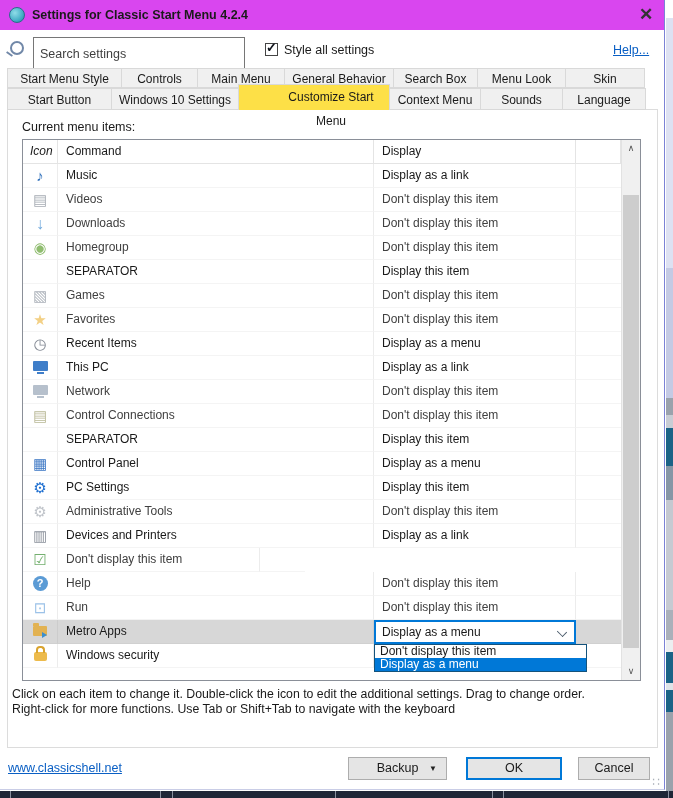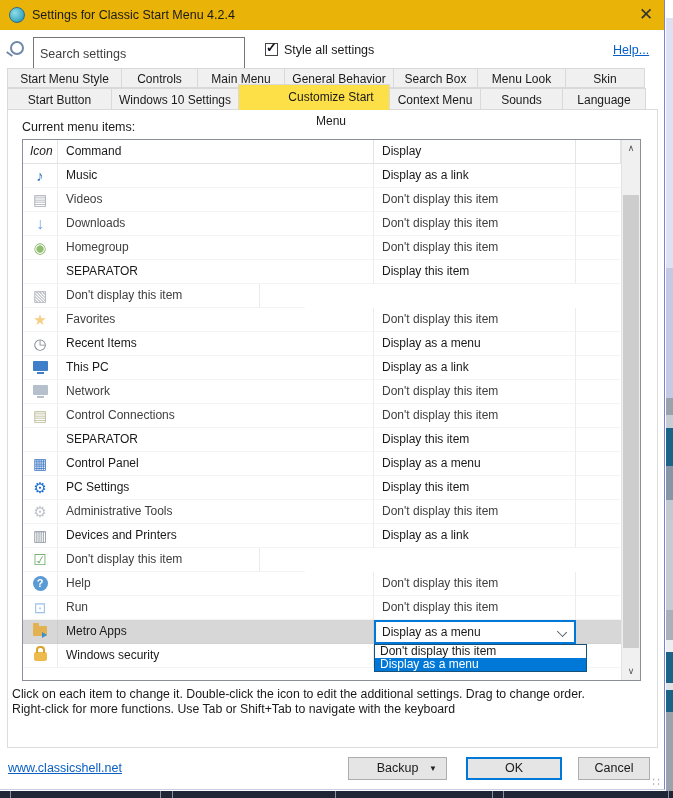--- a/index.html
+++ b/index.html
@@ -1,21 +1,21 @@
 <!DOCTYPE html>
 <html><head>
 <meta charset="utf-8">
 <style>
   html,body{margin:0;padding:0;background:#fff;}
   .screen{position:relative;width:673px;height:798px;overflow:hidden;
     font-family:"Liberation Sans",sans-serif;color:#1a1a1a;background:#fff;}
   .dialog{position:absolute;left:0;top:0;width:665px;height:790px;background:#fff;
     border-right:1px solid #7b82d6;border-bottom:1px solid #c9cde6;box-sizing:border-box;}
   
-  .titlebar{position:absolute;left:0;top:0;width:100%;height:30px;background:#eab308;}
+  .titlebar{position:absolute;left:0;top:0;width:100%;height:30px;background:#d946ef;font-weight:bold;}
   .appicon{position:absolute;left:9px;top:7px;width:16px;height:16px;border-radius:50%;
     background:radial-gradient(circle at 35% 35%, #8fdde8, #45aec6 60%, #1f7fa0);border:1px solid #2a6d8a;box-sizing:border-box;}
   .title{position:absolute;left:32px;top:8px;font-size:12.5px;}
   .closebtn{position:absolute;right:6px;top:3px;width:24px;height:24px;text-align:center;
     font-size:17px;line-height:24px;color:#333;cursor:default;}
   
   .search-ico{position:absolute;left:10px;top:41px;width:10px;height:10px;border:2px solid #7188a8;border-radius:50%;}
   .search-ico::after{content:"";position:absolute;left:-6px;top:10px;width:7px;height:2px;background:#7188a8;transform:rotate(35deg);}
   .searchbox{position:absolute;left:33px;top:37px;width:212px;height:23px;border:1px solid #767676;
     box-sizing:border-box;font-family:"Liberation Sans",sans-serif;font-size:12.5px;padding:16px 6px;color:#333;outline:none;}
@@ -163,20 +163,21 @@
             <div class="cell c-x"></div>
           </div>
           <div class="trow">
             <div class="cell c-icon"></div>
             <div class="cell c-cmd">SEPARATOR</div>
             <div class="cell c-disp">Display this item</div>
             <div class="cell c-x"></div>
           </div>
           <div class="trow disabled">
             <div class="cell c-icon"><span class="gicon" style="color: rgb(170, 176, 184);">▧</span></div>
+            <div class="cell c-cmd">Games</div>
             <div class="cell c-disp">Don't display this item</div>
             <div class="cell c-x"></div>
           </div>
           <div class="trow disabled">
             <div class="cell c-icon"><span class="gicon" style="color: rgb(243, 208, 133);">★</span></div>
             <div class="cell c-cmd">Favorites</div>
             <div class="cell c-disp">Don't display this item</div>
             <div class="cell c-x"></div>
           </div>
           <div class="trow">

